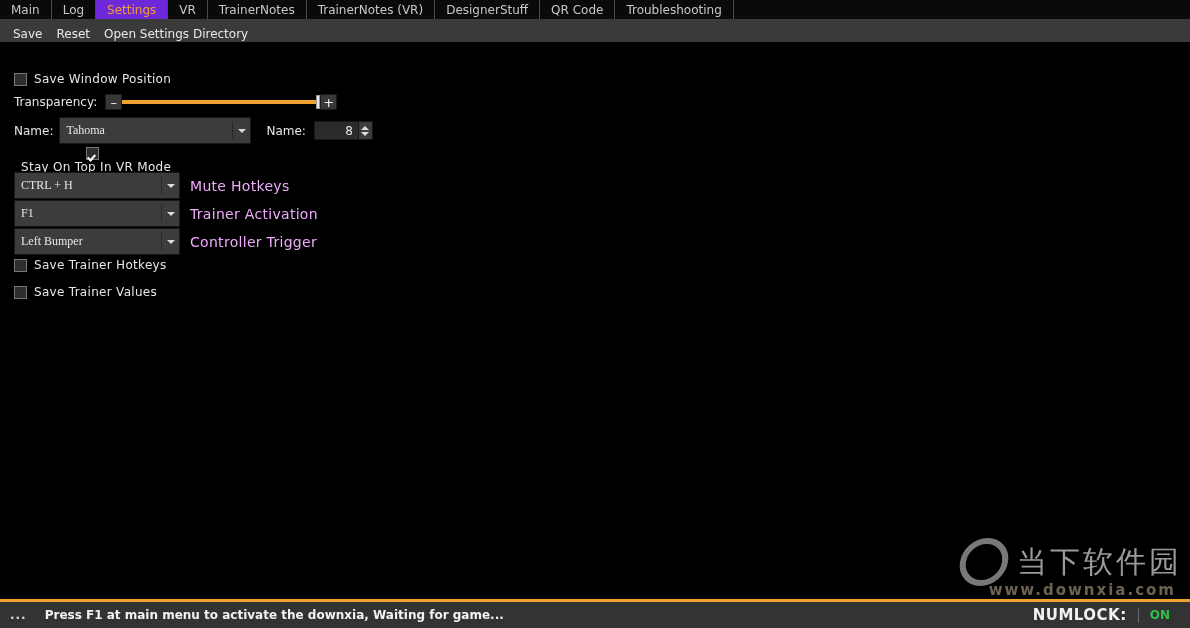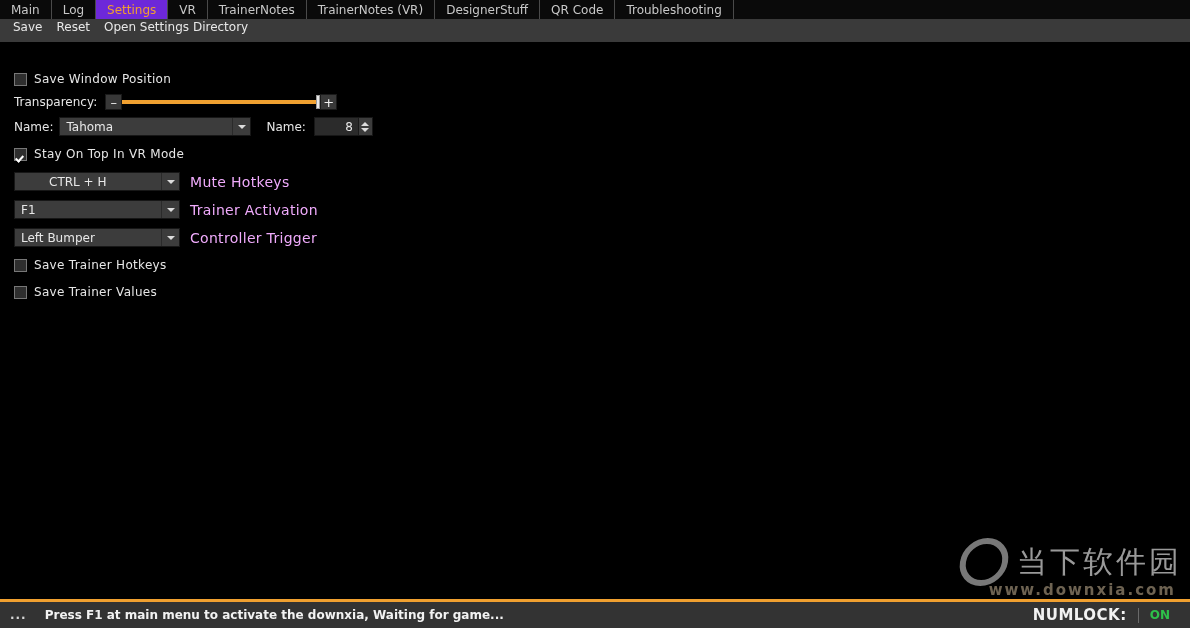--- a/index.html
+++ b/index.html
@@ -57,21 +57,21 @@
   }
 
   
   .menubar {
     position: absolute;
     left: 0; top: 19px;
     width: 1190px;
     height: 23px;
     background: #3a3a3a;
     display: flex;
-    align-items: flex-start;
+    align-items: flex-end;
     padding-left: 7px;
     box-sizing: border-box;
   }
   .menuitem {
     font-size: 12px;
     color: #e8e8e8;
     padding: 2px 6px;
     margin-right: 2px;
     white-space: nowrap;
     cursor: default;
@@ -166,28 +166,29 @@
     top: 1px;
     width: 4px;
     height: 14px;
     background: #e8e8e8;
     border: 1px solid #9a9a9a;
     box-sizing: border-box;
   }
 
   
   .combo {
-    height: 19px;
+    height: 27px;
     background: #3c3c3c;
     border: 1px solid #171717;
     box-sizing: border-box;
     display: flex;
     align-items: center;
     cursor: default;
     flex: 0 0 auto;
+    font-family: Liberation Serif, serif;
   }
   .combo-text {
     flex: 1 1 auto;
     font-size: 12px;
     color: #e8e8e8;
     padding-left: 6px;
     white-space: nowrap;
     overflow: hidden;
   }
   .combo-arrow {
@@ -417,27 +418,27 @@
       <span class="field-label" style="margin-left:15px;">Name:</span>
       <span class="spin" style="margin-left:8px;">
         <span class="spin-val">8</span>
         <span class="spin-btns">
           <i class="up"></i>
           <i class="dn"></i>
         </span>
       </span>
     </div>
 
-    <div class="row" style="left:14px; top:105px;">
+    <div class="row" style="left:14px; top:105px;flex-direction:column;">
       <span class="cbx checked"></span>
       <span class="cbx-label">Stay On Top In VR Mode</span>
     </div>
 
     <div class="row" style="left:14px; top:130px;">
-      <span class="combo" style="width:166px;padding-left:28px;">
+      <span class="combo" style="width:166px;">
         <span class="combo-text">CTRL + H</span>
         <span class="combo-arrow">
             <i></i>
           </span>
       </span>
       <span class="combo-caption">Mute Hotkeys</span>
     </div>
 
     <div class="row" style="left:14px; top:158px;">
       <span class="combo" style="width:166px;">

